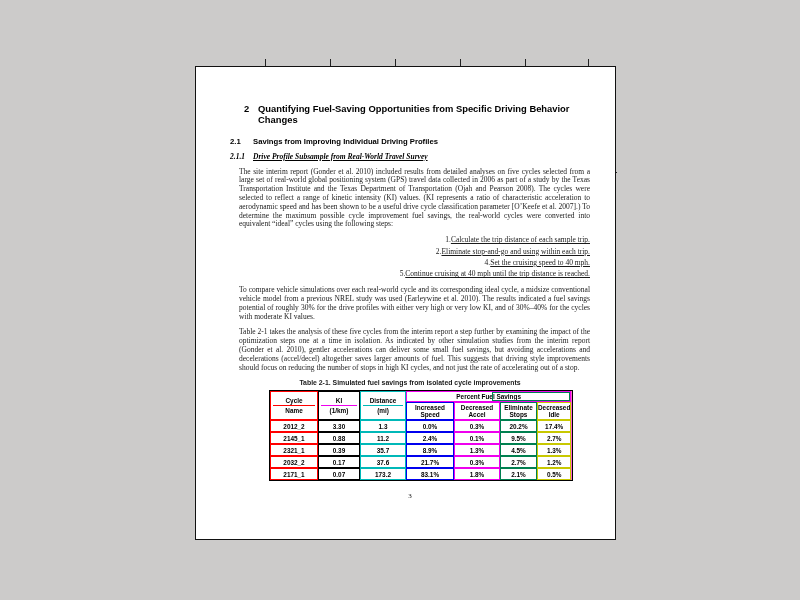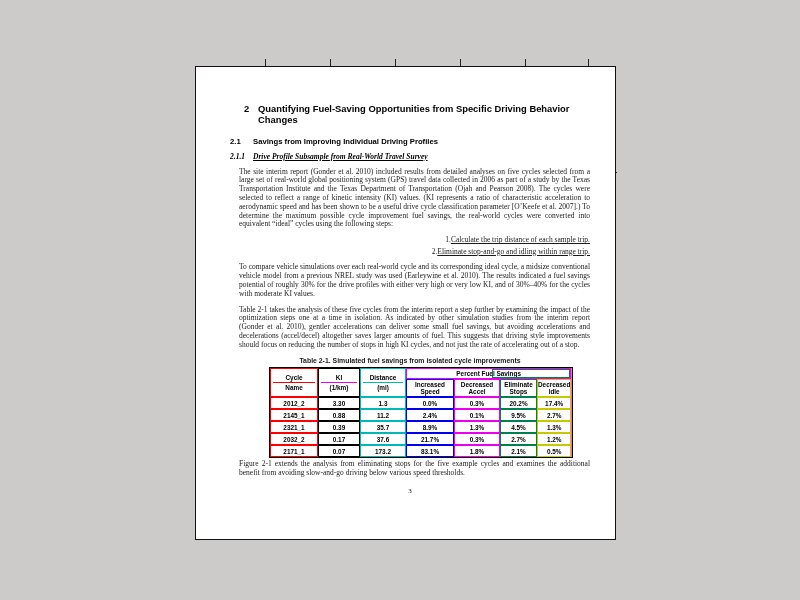--- a/index.html
+++ b/index.html
@@ -126,21 +126,27 @@
       <span class="hnum">2.1.1</span><span>Drive Profile Subsample from Real-World Travel Survey</span>
     </div>
 
     <p class="body">The site interim report (Gonder et al. 2010) included results from detailed analyses on five cycles selected from a large set of real-world global positioning system (GPS) travel data collected in 2006 as part of a study by the Texas Transportation Institute and the Texas Department of Transportation (Ojah and Pearson 2008). The cycles were selected to reflect a range of kinetic intensity (KI) values. (KI represents a ratio of characteristic acceleration to aerodynamic speed and has been shown to be a useful drive cycle classification parameter [O’Keefe et al. 2007].) To determine the maximum possible cycle improvement fuel savings, the real-world cycles were converted into equivalent “ideal” cycles using the following steps:</p>
 
     <div class="steps">
       <div class="step">
         <span class="lnum">1.</span><span>Calculate the trip distance of each sample trip.</span>
       </div>
       <div class="step">
-        <span class="lnum">2.</span><span>Eliminate stop-and-go and idling within range trip.</span>
+        <span class="lnum">2.</span><span>Eliminate stop-and-go and using within each trip.</span>
+      </div>
+      <div class="step">
+        <span class="lnum">4.</span><span>Set the cruising speed to 40 mph.</span>
+      </div>
+      <div class="step">
+        <span class="lnum">5.</span><span>Continue cruising at 40 mph until the trip distance is reached.</span>
       </div>
     </div>
 
     <p class="body">To compare vehicle simulations over each real-world cycle and its corresponding ideal cycle, a midsize conventional vehicle model from a previous NREL study was used (Earleywine et al. 2010). The results indicated a fuel savings potential of roughly 30% for the drive profiles with either very high or very low KI, and of 30%–40% for the cycles with moderate KI values.</p>
 
     <p class="body">Table 2-1 takes the analysis of these five cycles from the interim report a step further by examining the impact of the optimization steps one at a time in isolation. As indicated by other simulation studies from the interim report (Gonder et al. 2010), gentler accelerations can deliver some small fuel savings, but avoiding accelerations and decelerations (accel/decel) altogether saves larger amounts of fuel. This suggests that driving style improvements should focus on reducing the number of stops in high KI cycles, and not just the rate of accelerating out of a stop.</p>
 
     <div class="tcaption">Table 2-1. Simulated fuel savings from isolated cycle improvements</div>
 
     <div class="tablewrap">
@@ -235,18 +241,17 @@
             <td class="c3">173.2</td>
             <td class="c4">83.1%</td>
             <td class="c5">1.8%</td>
             <td class="c6">2.1%</td>
             <td class="c7">0.5%</td>
           </tr>
         </tbody>
       </table>
     </div>
 
-    <p class="body fig-paragraph">Figure 2-1 extends the analysis from eliminating stops for the five example cycles and examines the additional benefit from avoiding slow-and-go driving below various speed thresholds.</p>
 
     <div class="pagenum">3</div>
 
   </div>
 </div>
 
 </body></html>

